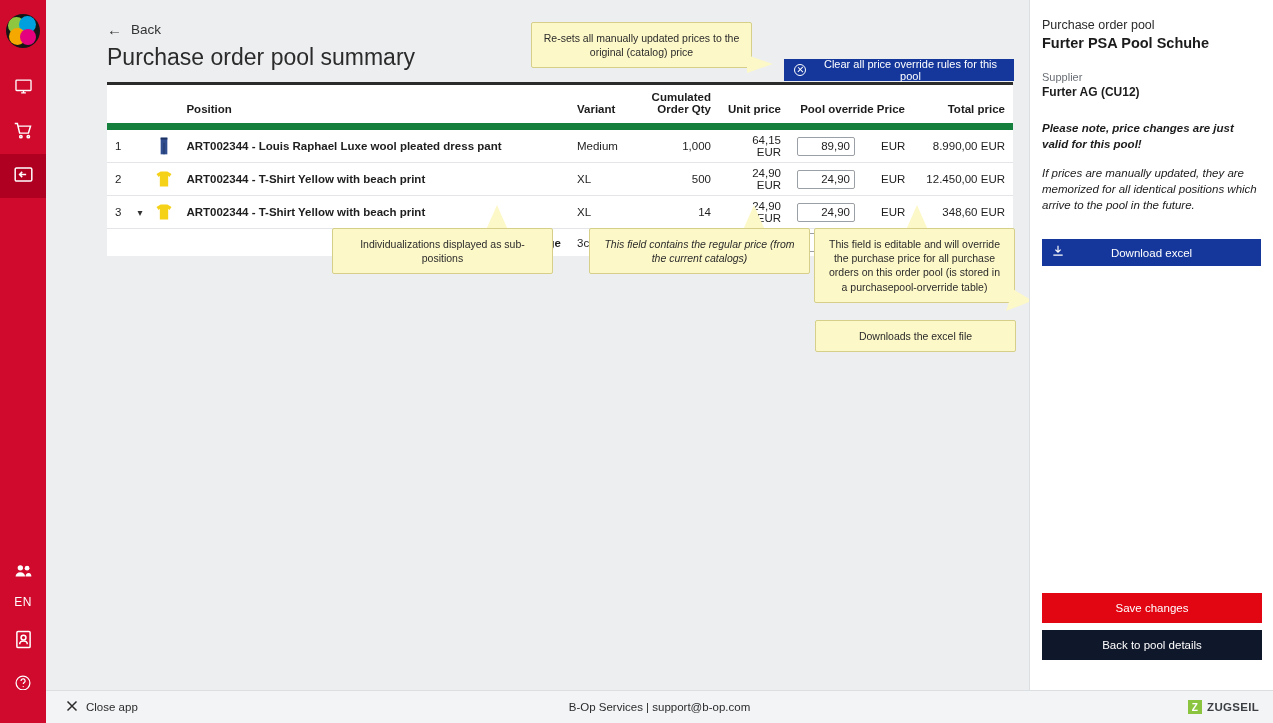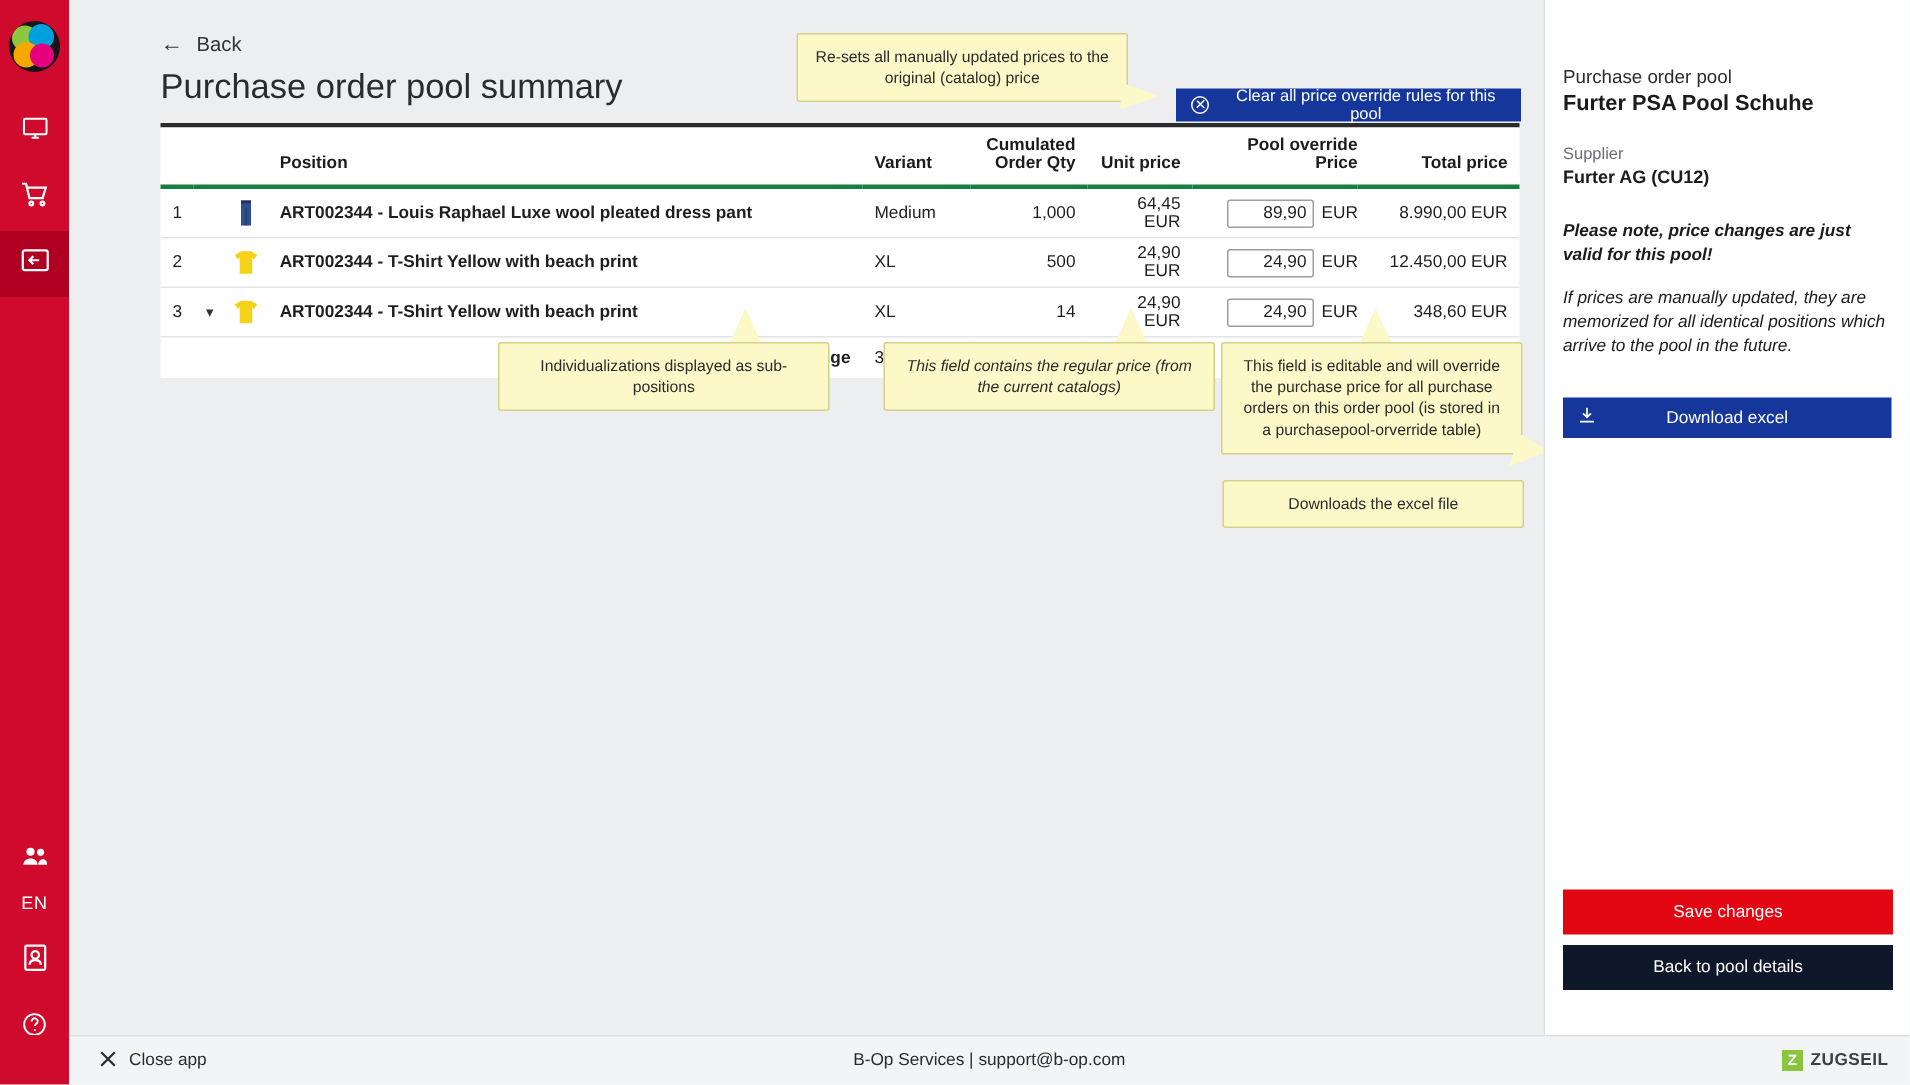--- a/index.html
+++ b/index.html
@@ -73,21 +73,21 @@
   .table-wrap {
     position: absolute; left: 61px; top: 82px;
     width: 906px;
     background: #ffffff;
     border-top: 3px solid #2b2b2b;
   }
   table { width: 100%; border-collapse: collapse; font-size: 11.5px; color: #1e1e1e; }
   thead th {
     font-size: 11.5px; font-weight: bold; color: #1c1c1c;
     padding: 6px 8px 8px 8px; vertical-align: bottom;
-    border-bottom: 3px solid #15803d;
+    border-bottom: 7px solid #15803d;
     background: #fff;
   }
   th.num, td.num { text-align: right; }
   th.pos, td.pos { text-align: left; }
   tbody td {
     padding: 4px 8px; border-bottom: 1px solid #e3e5e8; height: 25px;
   }
   tbody tr:last-child td { border-bottom: none; }
   td.idx { width: 18px; text-align: left; color: #1e1e1e; padding-left: 8px; }
   td.chev { width: 16px; text-align: center; color: #333; font-size: 10px; }
@@ -101,21 +101,21 @@
   .ovr-box {
     display: flex; align-items: center; gap: 5px; justify-content: flex-end;
   }
   .ovr-input {
     width: 58px; height: 19px;
     border: 1px solid #9aa0a6; border-radius: 2px;
     background: #fff; font-size: 11.5px; text-align: right;
     padding: 0 4px; color: #1e1e1e;
     font-family: "Liberation Sans", sans-serif;
   }
-  .ovr-cur { font-size: 11.5px; color: #1e1e1e; width: 24px; text-align: right; }
+  .ovr-cur { font-size: 11.5px; color: #1e1e1e; width: 24px; text-align: right; margin-left: 21px; }
   td.total { width: 108px; }
 
   
   .callout {
     position: absolute;
     background: #fdf8c8;
     border: 1px solid #d6cf8a;
     color: #2b2b2b;
     font-size: 10.5px;
     line-height: 1.35;
@@ -148,21 +148,21 @@
   .x-circle:before { transform: rotate(45deg); }
   .x-circle:after  { transform: rotate(-45deg); }
 
   
   .right {
     position: absolute; left: 1029px; top: 0;
     width: 244px; height: 690px;
     background: #ffffff;
     border-left: 1px solid #dcdfe2;
   }
-  .rp-inner { padding: 44px 12px 0 12px; position: relative; height: 100%; }
+  .rp-inner { padding: 18px 12px 0 12px; position: relative; height: 100%; }
   .rp-kicker { font-size: 12.5px; color: #2b2b2b; }
   .rp-title { font-size: 14.5px; color: #1b1b1b; font-weight: bold; margin-top: 3px; }
   .rp-lbl { font-size: 11px; color: #6a6f75; margin-top: 20px; }
   .rp-val { font-size: 12px; color: #1b1b1b; font-weight: bold; margin-top: 2px; }
   .rp-note-b {
     margin-top: 22px; font-size: 11.5px; font-weight: bold; font-style: italic;
     color: #1b1b1b; line-height: 1.35;
   }
   .rp-note-i {
     margin-top: 13px; font-size: 11.5px; font-style: italic;
@@ -347,21 +347,21 @@
             <td class="thumb">
               <svg class="shirt" viewBox="0 0 24 24">
                 <rect x="8" y="2" width="8" height="20" fill="#2f4d8f"></rect>
                 <rect x="11.4" y="8" width="1.2" height="14" fill="#23386a"></rect>
                 <rect x="8" y="2" width="8" height="2.2" fill="#1f3363"></rect>
               </svg>
             </td>
             <td class="posname">ART002344 - Louis Raphael Luxe wool pleated dress pant</td>
             <td>Medium</td>
             <td class="num">1,000</td>
-            <td class="num">64,45 EUR</td>
+            <td class="num">64,15 EUR</td>
             <td class="ovr-cell">
               <div class="ovr-box">
                 <input class="ovr-input" value="89,90" style="">
                 <span class="ovr-cur">EUR</span>
               </div>
             </td>
             <td class="num total">8.990,00 EUR</td>
           </tr>
 
           <tr>

